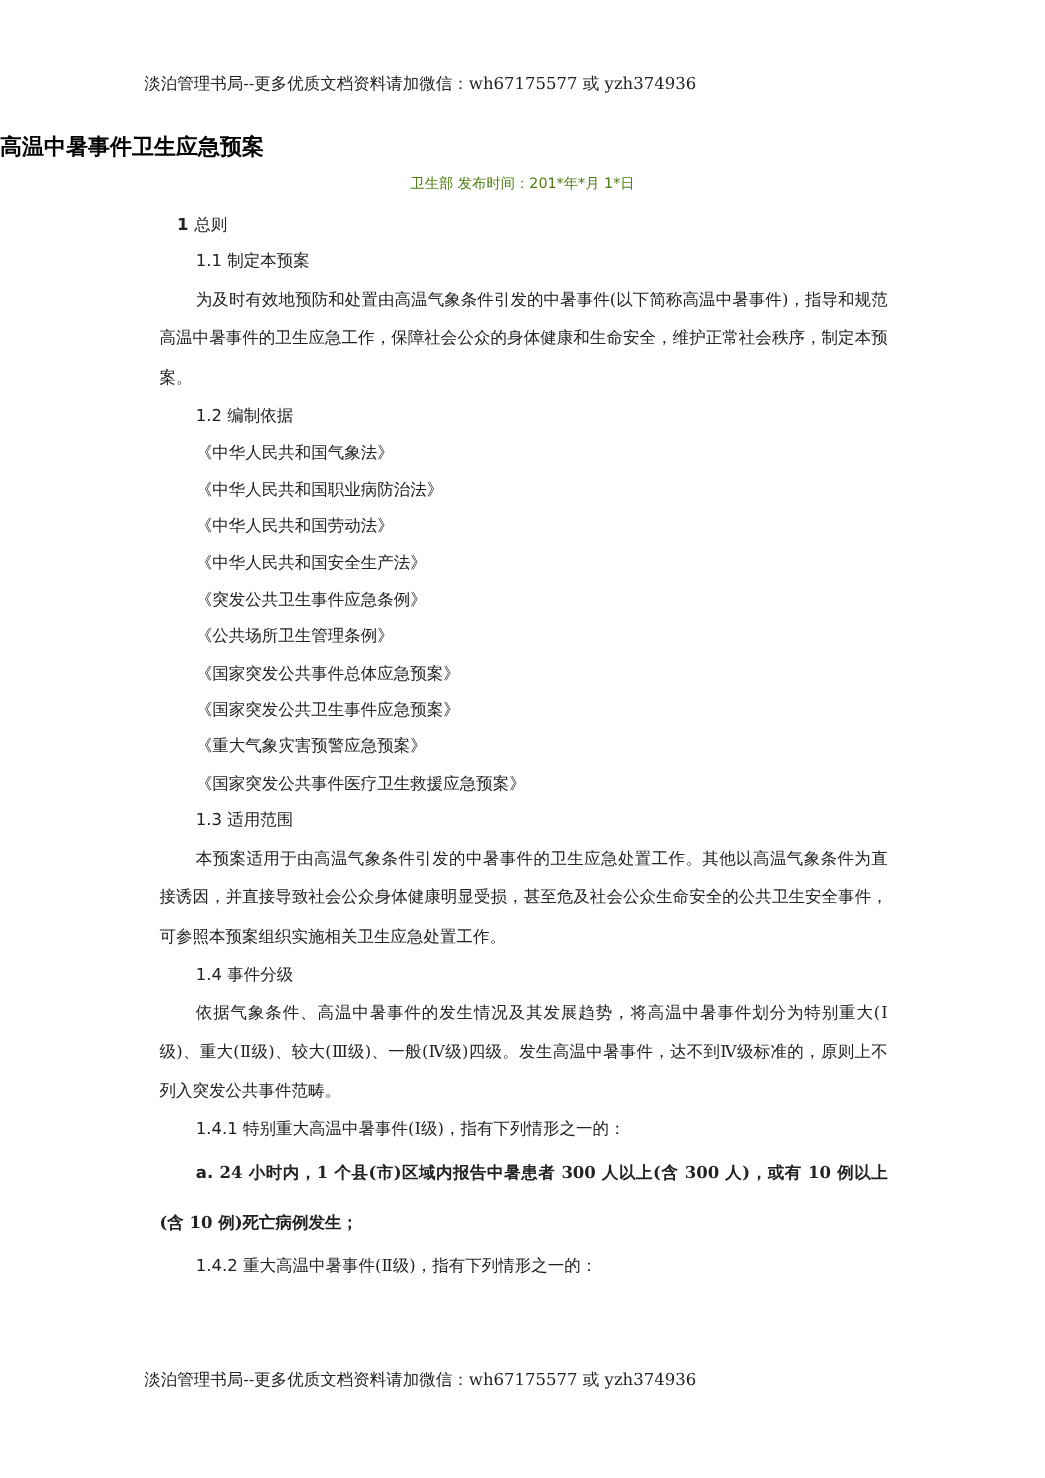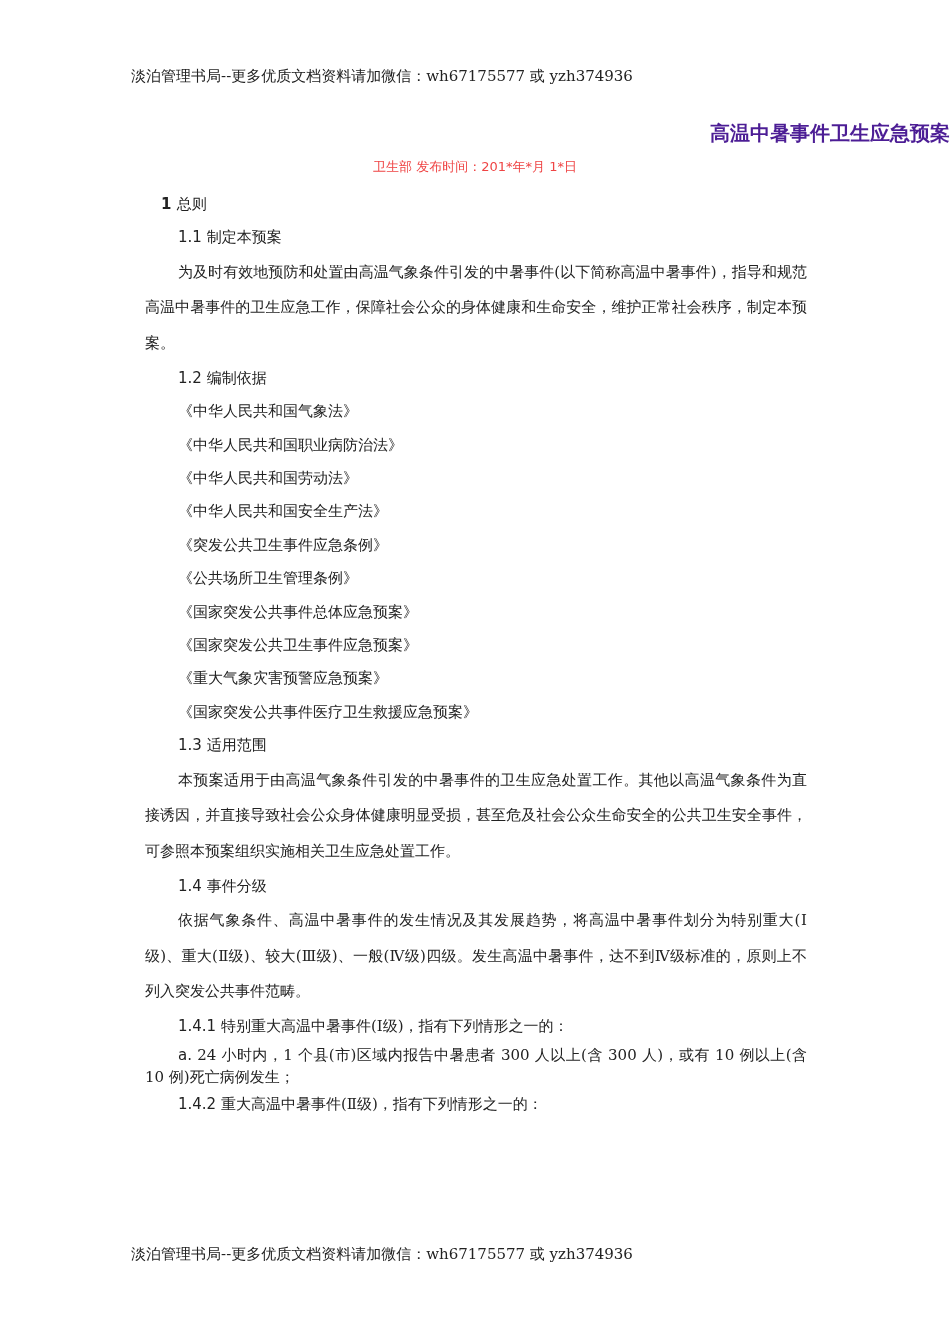--- a/index.html
+++ b/index.html
@@ -2,36 +2,36 @@
 <html><head>
   <meta charset="utf-8">
   <style>
     html, body { margin: 0; padding: 0; background: #ffffff; }
     body { width: 950px; height: 1344px; position: relative; overflow: hidden;
            font-family: "DejaVu Serif", "Liberation Serif", serif; color: #222; }
     .header, .footer { position: absolute; left: 0; width: 764px; text-align: center;
            font-size: 15px; color: #222; font-family: "DejaVu Serif", "Liberation Serif", serif; }
     .header { top: 67px; }
     .footer { top: 1245px; }
-    .title { position: absolute; top: 120px; left: 0; width: 950px; text-align: right;
-           font-size: 20px; font-weight: bold; color: #4c1d95;
+    .title { position: absolute; top: 120px; left: 0; width: 950px; text-align: left;
+           font-size: 20px; font-weight: bold; color: #000000;
            font-family: "DejaVu Sans", "Liberation Sans", sans-serif; }
     .subtitle { position: absolute; top: 158px; left: 0; width: 950px; text-align: center;
-           font-size: 13px; color: #ef4444;
+           font-size: 13px; color: #4d7c0f;
            font-family: "DejaVu Sans", "Liberation Sans", sans-serif; }
     .content { position: absolute; top: 188px; left: 145px; width: 662px; }
     .line { height: 33.4px; line-height: 33.4px; font-size: 15px; white-space: nowrap; }
     .h1 { padding-left: 16px; font-weight: bold; font-family: "DejaVu Sans", "Liberation Sans", sans-serif; font-size: 15px; }
     .h1 .num { font-weight: bold; }
     .h1 .txt { font-weight: normal; font-family: "DejaVu Serif", serif; }
     .h2 { padding-left: 33px; }
     .num { font-family: "DejaVu Sans", "Liberation Sans", sans-serif; }
     .ref { padding-left: 33px; }
     .para { font-size: 15px; line-height: 35.7px; text-align: justify; text-indent: 33px; margin: 0; }
-    .para.tight { line-height: 22px; }
+    .para.tight { line-height: 45px; font-weight: bold; }
   </style>
 </head>
 <body>
 
 <div class="header">淡泊管理书局--更多优质文档资料请加微信：wh67175577 或 yzh374936</div>
 
 <div class="title">高温中暑事件卫生应急预案</div>
 <div class="subtitle">卫生部 发布时间：201*年*月 1*日</div>
 
 <div class="content">

